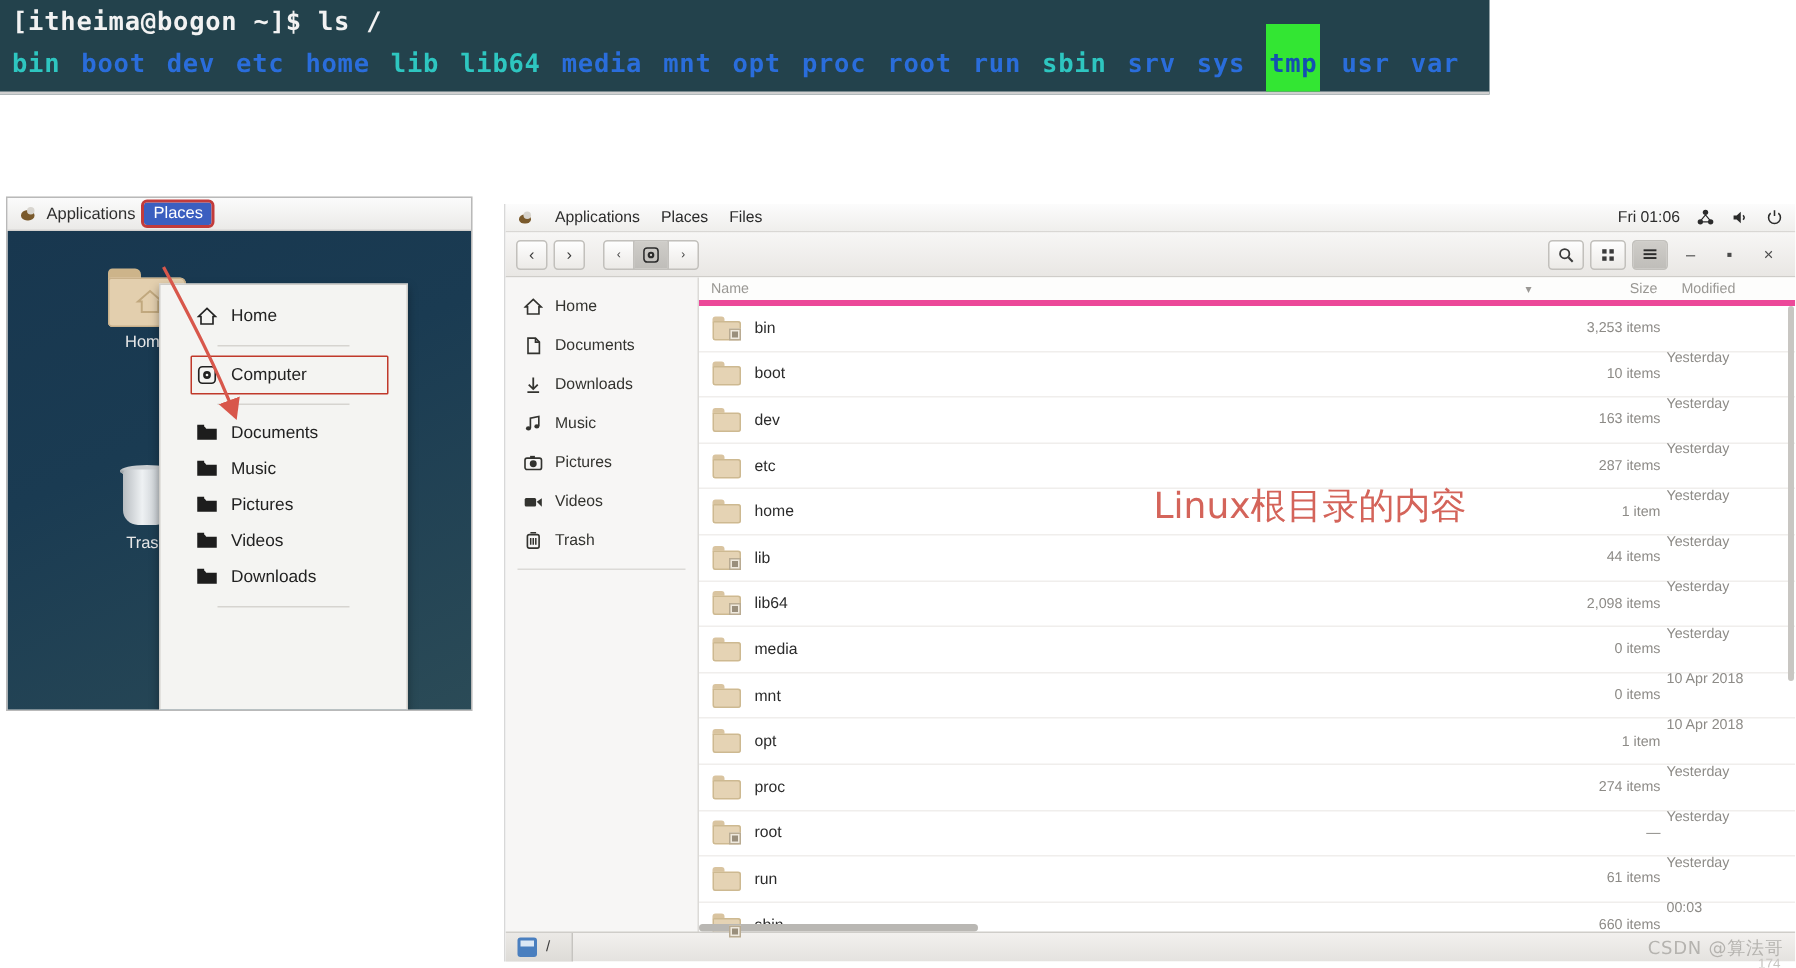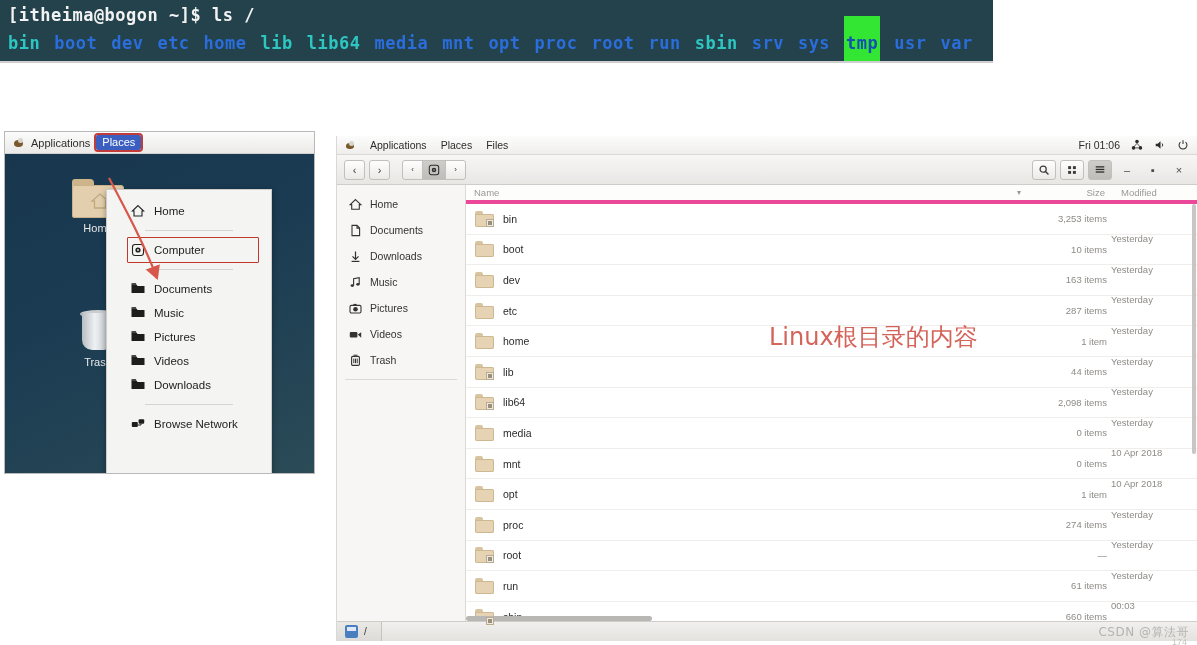--- a/index.html
+++ b/index.html
@@ -370,30 +370,20 @@
             <svg viewBox="0 0 14 12" width="14" height="12">
               <path d="M0.5 2.5 h5 l1 1.4 h7 v7.2 h-13 z" fill="#1d1d1d"></path>
               <path d="M0.5 1.2 h4.6 v1.4 h-4.6 z" fill="#1d1d1d"></path>
             </svg>
           </span>
           <span>Downloads</span>
         </div>
 
         <div class="pm-sep"></div>
 
-        <div class="pm-item">
-          <span class="pm-ico">
-            <svg viewBox="0 0 14 14" width="14" height="14">
-              <rect x="0.8" y="5" width="6" height="5" rx="1" fill="#1d1d1d"></rect>
-              <rect x="7.6" y="2.2" width="5.6" height="4.6" rx="1" fill="#1d1d1d"></rect>
-              <path d="M6.8 8 h3.2 v-1.2" stroke="#1d1d1d" stroke-width="1" fill="none"></path>
-            </svg>
-          </span>
-          <span>Browse Network</span>
-        </div>
       </div>
 
       <svg id="red-arrow" viewBox="0 0 90 120">
         <defs>
           <marker id="ah" markerWidth="7" markerHeight="7" refX="5.4" refY="3.4" orient="auto">
             <path d="M0,0 L6.4,3.4 L0,6.8 z" fill="#d8574b"></path>
           </marker>
         </defs>
         <path d="M8 4 C 26 38, 44 72, 56 104" stroke="#d8574b" stroke-width="2.2" fill="none" marker-end="url(#ah)"></path>
       </svg>

